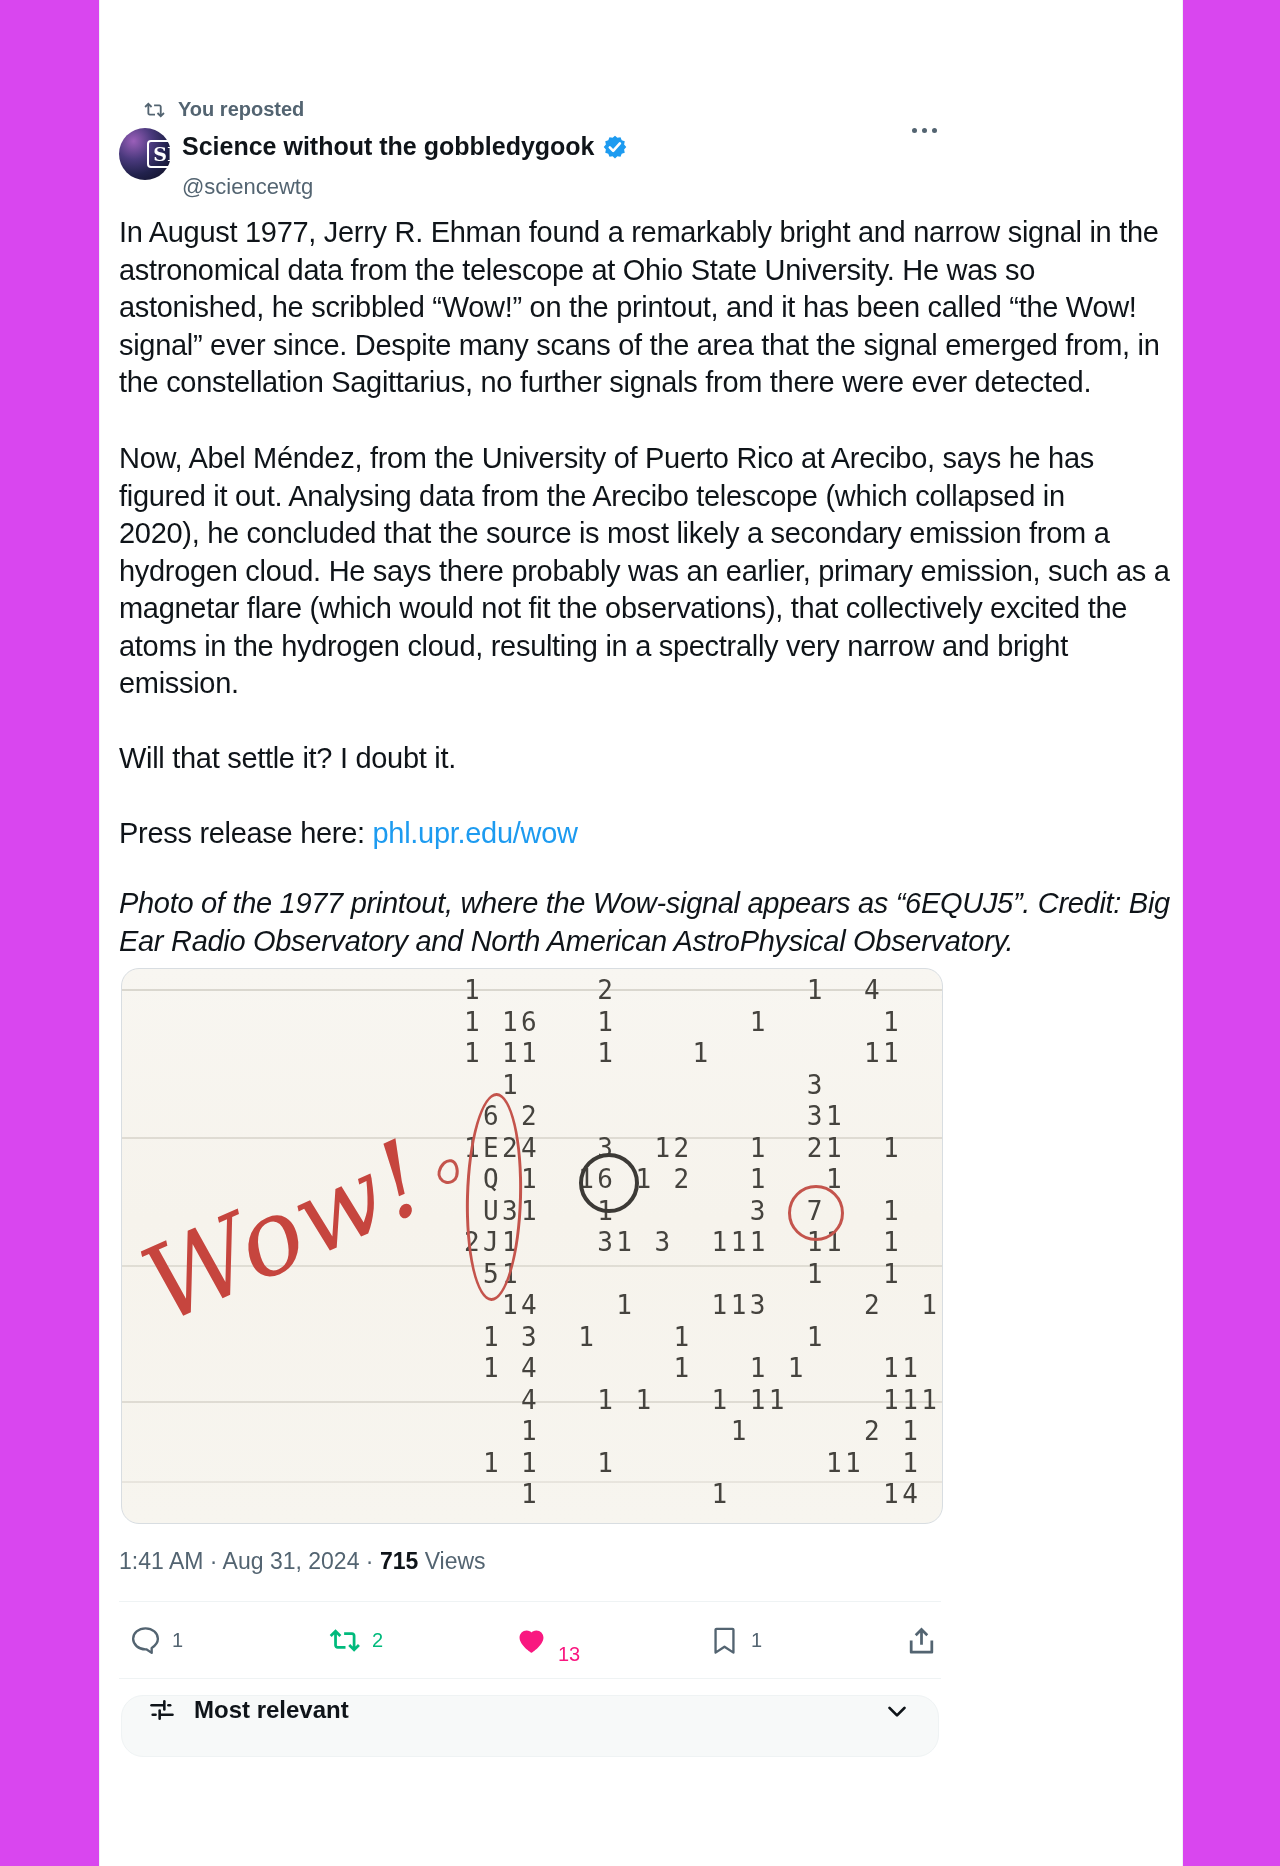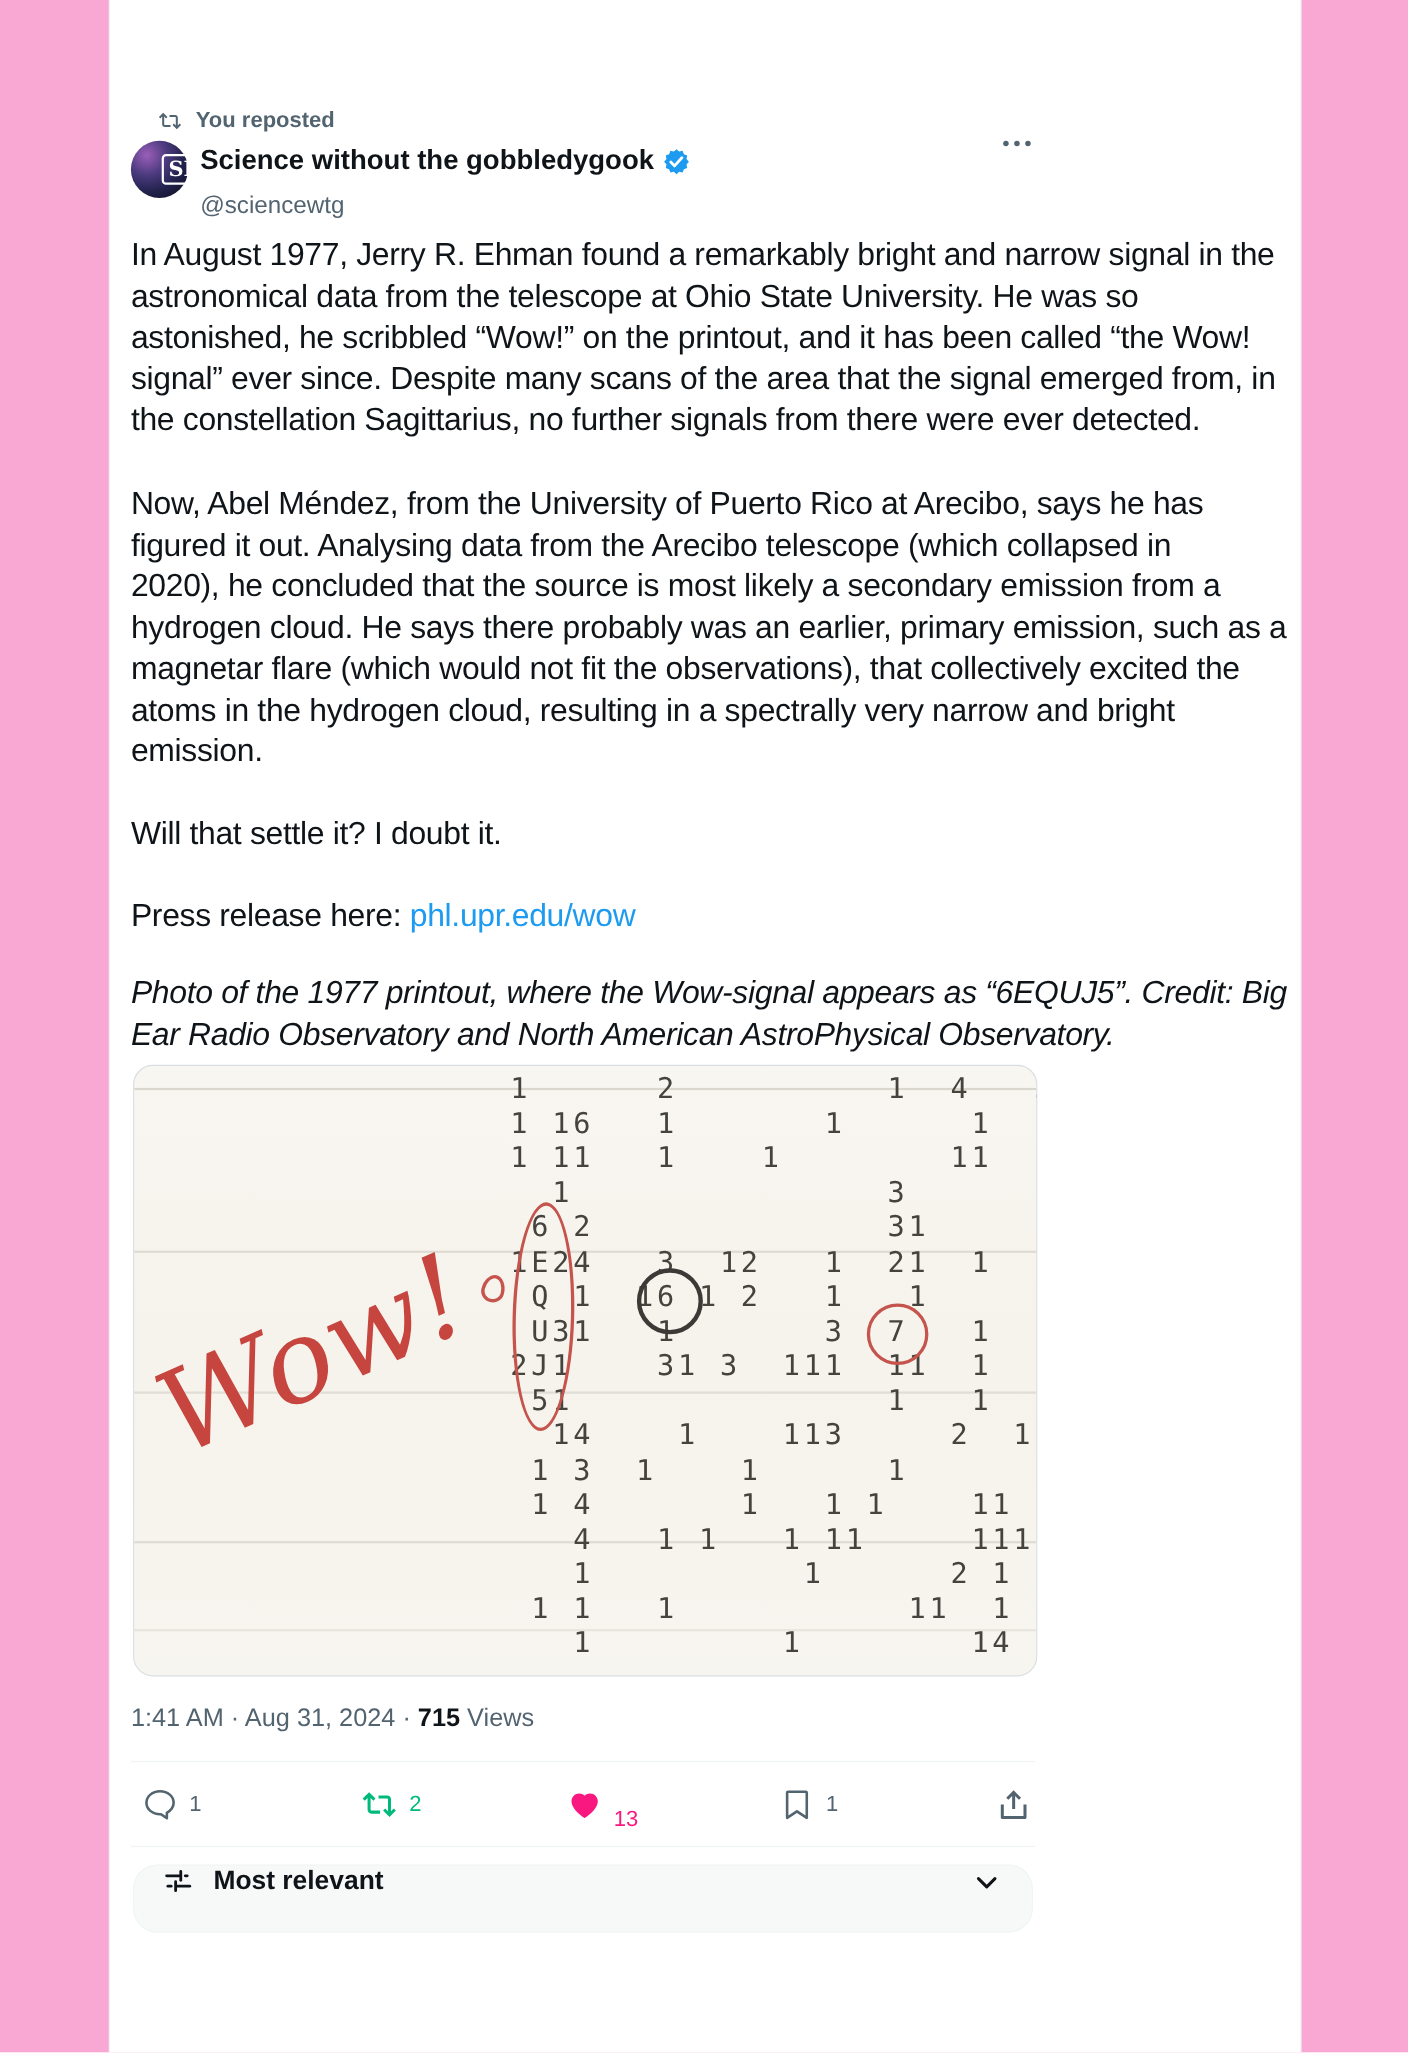--- a/index.html
+++ b/index.html
@@ -1,16 +1,16 @@
 <!DOCTYPE html>
 <html><head>
 <meta charset="utf-8">
 <style>
   html,body{margin:0;padding:0;background:#ffffff;font-family:"Liberation Sans",sans-serif;}
-  .page{width:1280px;height:1866px;position:relative;background:#f9a8d4;}
+  .page{width:1280px;height:1866px;position:relative;background:#d946ef;}
   .card{position:absolute;left:99px;top:0;width:1082px;height:1866px;background:#fff;
         border-left:1px solid #eff3f4;border-right:1px solid #eff3f4;}
   .abs{position:absolute;}
   
   .repost-row{left:44px;top:98px;display:flex;align-items:center;gap:12px;color:#536471;}
   .repost-row .lbl{font-size:20px;font-weight:700;}
   .avatar{left:19px;top:128px;width:52px;height:52px;border-radius:50%;
           background:radial-gradient(circle at 28% 25%, #9a5fb9 0%, #4b3a7e 34%, #22224d 62%, #0c0c1d 100%);
           display:flex;align-items:center;justify-content:center;}
   .avatar .sh{color:#fff;border:2px solid #fff;border-radius:4px;padding:2px 4px;

